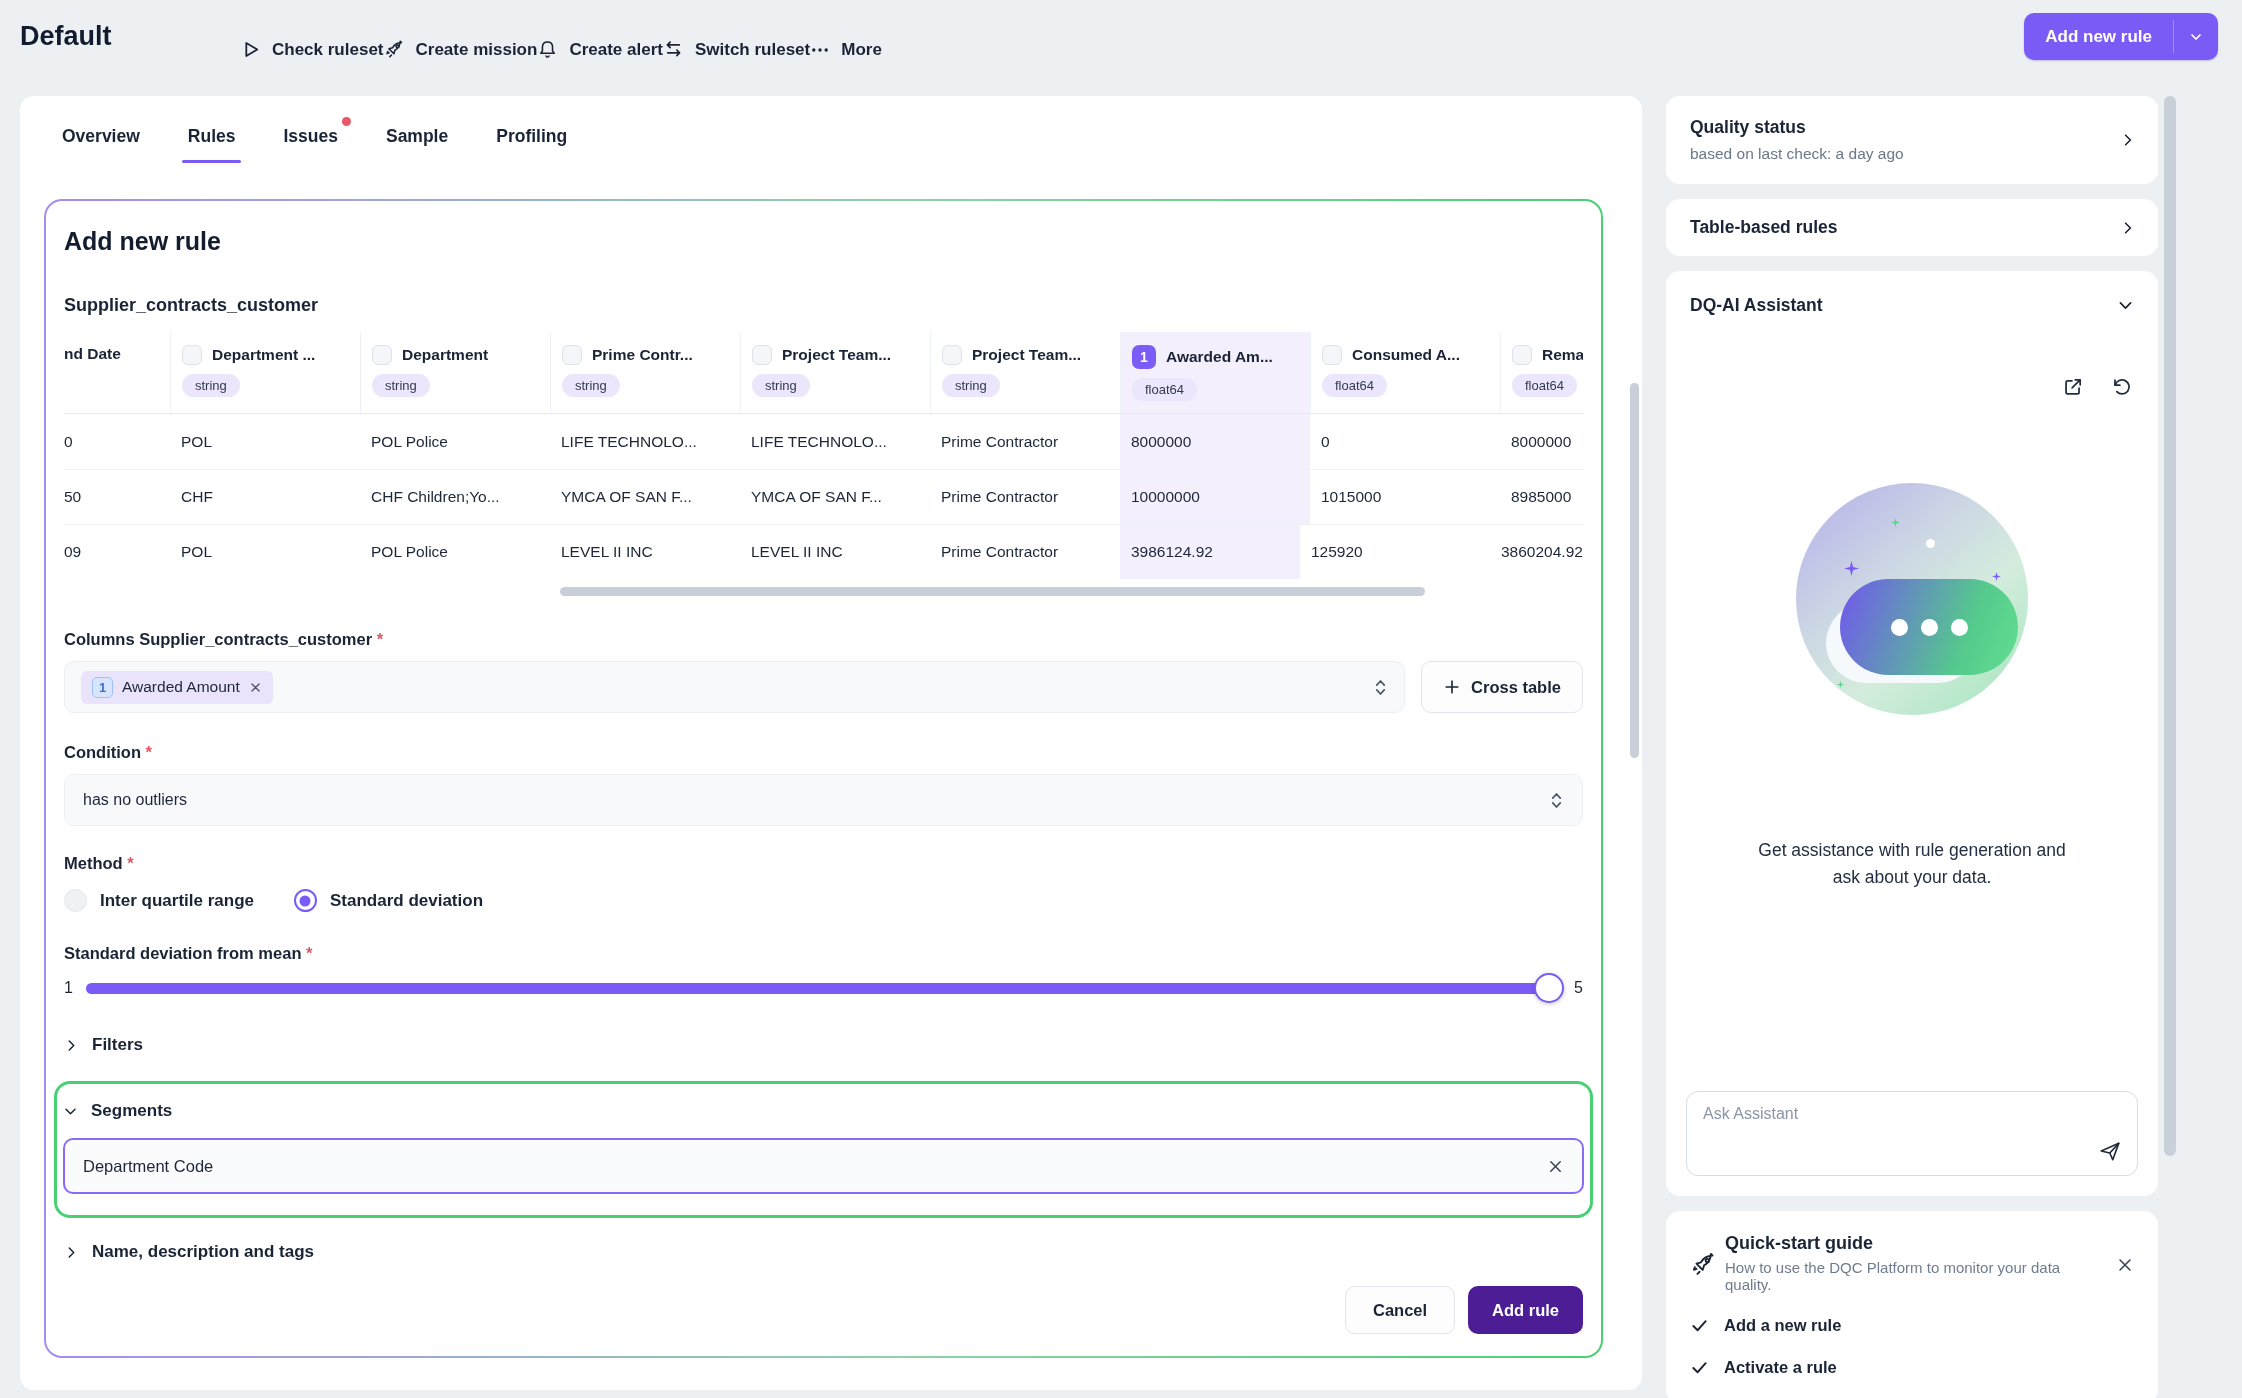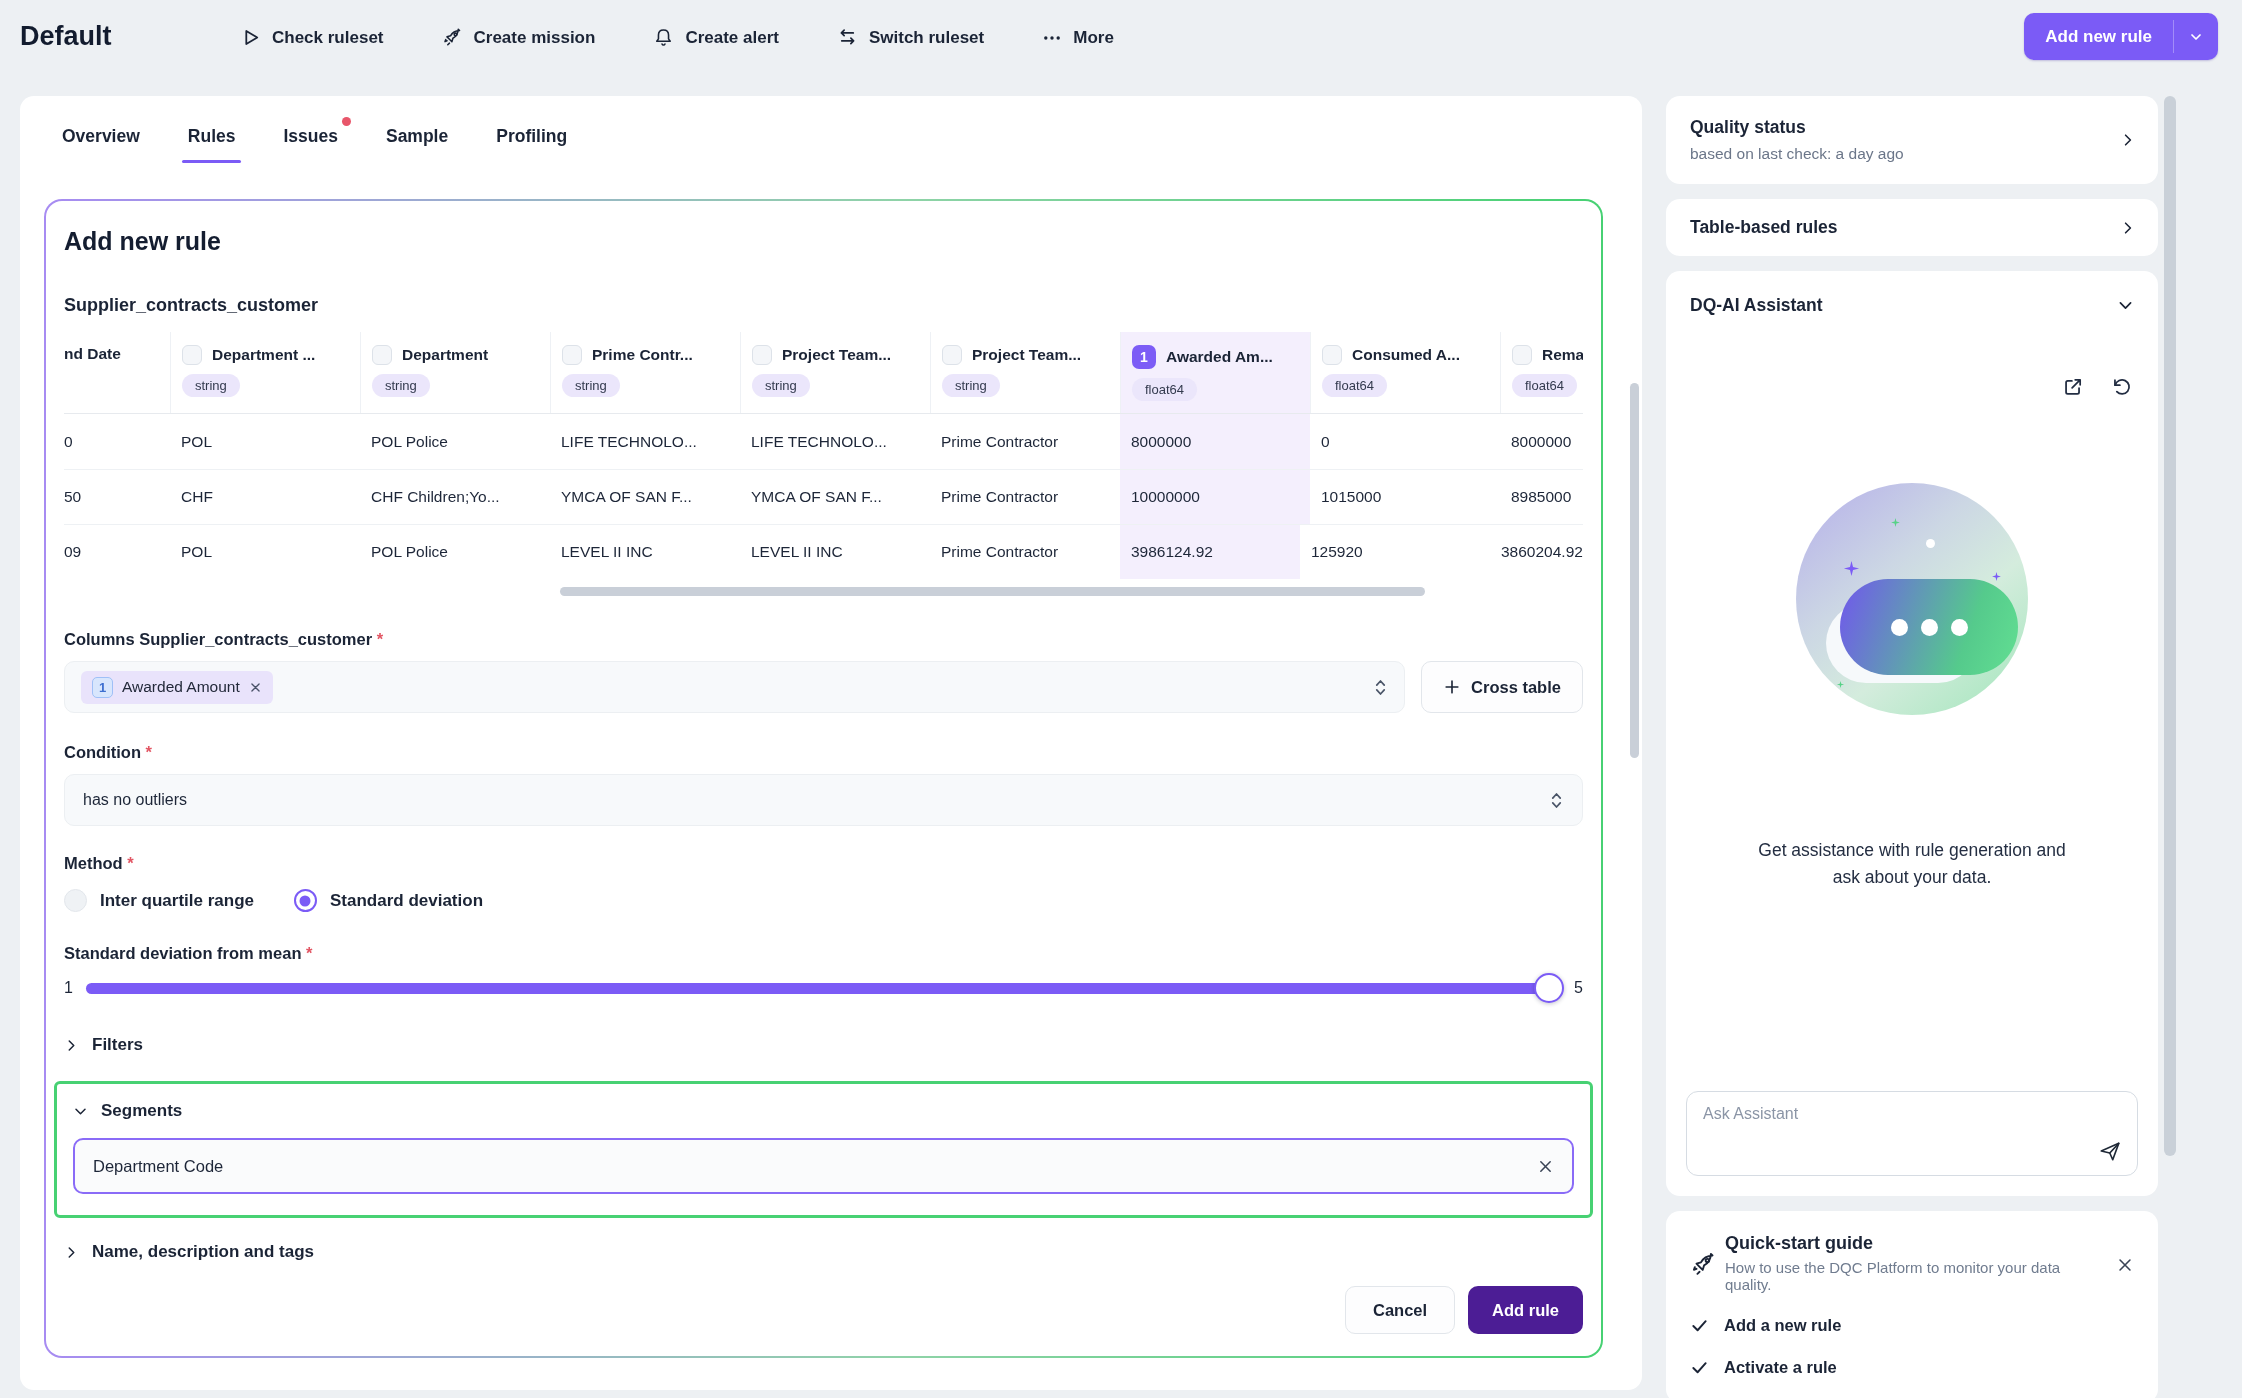--- a/index.html
+++ b/index.html
@@ -3,21 +3,21 @@
 <meta charset="utf-8">
 <style>
 * { margin:0; padding:0; box-sizing:border-box; }
 html,body { width:2242px; height:1398px; }
 body { font-family:"Liberation Sans",sans-serif; background:#edf0f3; color:#1b2436; overflow:hidden; position:relative; }
 svg { display:block; }
 
 
 .topbar { position:relative; height:75px; }
 .app-title { position:absolute; left:20px; top:21px; font-size:27px; font-weight:700; color:#121b2e; }
-.topbar-actions { position:absolute; left:240px; top:0; height:75px; display:flex; align-items:center; gap:58px; }
+.topbar-actions { position:absolute; left:240px; top:12px; height:75px; display:flex; align-items:center; }
 .topbar-action { display:flex; align-items:center; gap:11px; font-size:17px; font-weight:600; color:#1b2436; cursor:pointer; white-space:nowrap; }
 .add-rule-split { position:absolute; right:24px; top:13px; height:47px; display:flex; background:#7b5bf6; border-radius:10px; color:#fff; overflow:hidden; box-shadow:0 1px 2px rgba(60,40,160,.25); }
 .add-rule-main { padding:0 21px; display:flex; align-items:center; font-size:17px; font-weight:600; cursor:pointer; }
 .add-rule-divider { width:1px; background:rgba(255,255,255,.3); margin:7px 0; }
 .add-rule-caret { width:44px; display:flex; align-items:center; justify-content:center; cursor:pointer; }
 
 
 .main-card { position:absolute; left:20px; top:96px; width:1622px; height:1294px; background:#fff; border-radius:14px; overflow:hidden; }
 .tabs { display:flex; gap:48px; padding:30px 0 0 42px; }
 .tab { position:relative; font-size:17.5px; font-weight:600; color:#1b2436; padding-bottom:16px; cursor:pointer; }
@@ -63,21 +63,21 @@
 .radios { margin-top:16px; display:flex; align-items:center; gap:40px; }
 .radio-opt { display:flex; align-items:center; gap:13px; font-size:17px; font-weight:600; color:#1b2436; cursor:pointer; }
 .radio { width:23px; height:23px; border-radius:50%; background:#eff2f5; border:1px solid #e3e7ec; }
 .radio.checked { background:#fff; border:2px solid #7b5bf6; position:relative; }
 .radio.checked::after { content:""; position:absolute; left:50%; top:50%; transform:translate(-50%,-50%); width:11px; height:11px; border-radius:50%; background:#7b5bf6; }
 .slider-row { margin-top:16px; display:flex; align-items:center; gap:13px; font-size:16px; color:#1d2638; }
 .slider-track { position:relative; flex:1; height:11px; border-radius:6px; background:#7b5bf6; }
 .slider-thumb { position:absolute; right:-3px; top:50%; transform:translateY(-50%); width:30px; height:30px; border-radius:50%; background:#fff; border:2px solid #7b5bf6; box-shadow:0 1px 4px rgba(20,20,60,.25); cursor:grab; }
 .collapsible { display:flex; align-items:center; gap:13px; font-size:17px; font-weight:600; color:#1b2436; cursor:pointer; }
 .filters-row { margin-top:38px; }
-.segments-box { margin:26px -10px 0; border:3px solid #47d173; border-radius:6px; padding:17px 16px 21px; }
+.segments-box { margin:26px -10px 0; border:3px solid #47d173; border-radius:16px; padding:17px 6px 21px; }
 .segments-input { margin-top:17px; width:100%; height:56px; background:#fafbfc; border:2px solid #8a6bf7; border-radius:10px; display:flex; align-items:center; padding:0 18px; }
 .segments-input input { flex:1; border:none; outline:none; background:transparent; font-family:"Liberation Sans",sans-serif; font-size:16.5px; color:#1d2638; }
 .clear-x { color:#3a4456; cursor:pointer; }
 .name-row { margin-top:24px; }
 .panel-actions { margin-top:24px; display:flex; justify-content:flex-end; gap:13px; }
 .cancel-btn { height:48px; padding:8px 27px; }
 .primary-btn { height:48px; padding:0 24px; background:#4c1d95; color:#fff; border:none; }
 
 
 .vscroll-card { position:absolute; right:3px; top:287px; width:9px; height:375px; border-radius:5px; background:#c9cfd8; cursor:pointer; }

